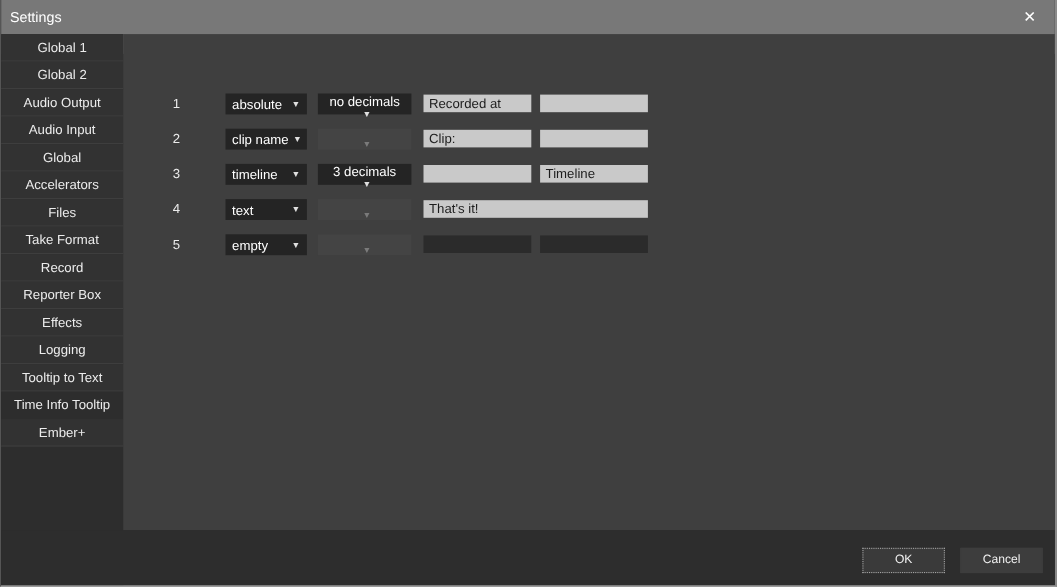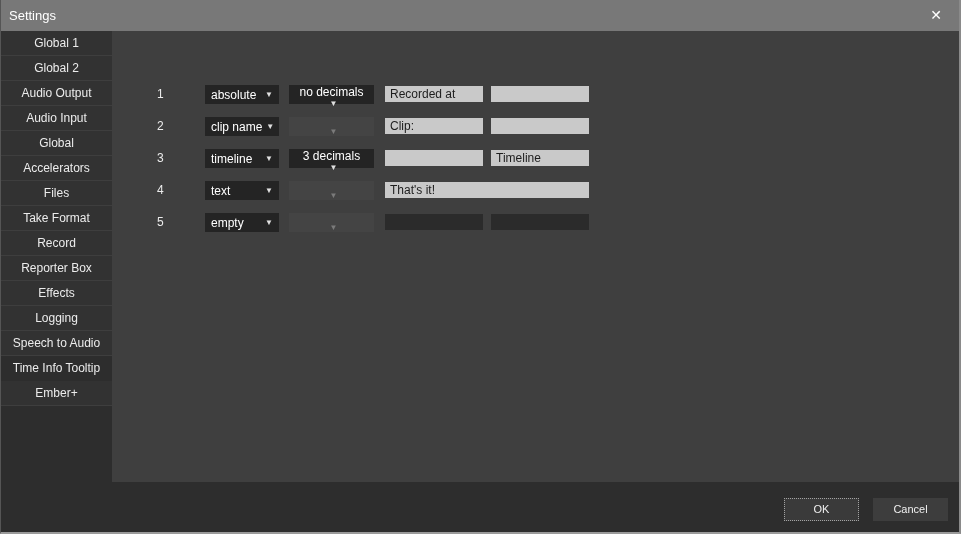--- a/index.html
+++ b/index.html
@@ -99,21 +99,21 @@
     <div class="sidebar-item">Audio Output</div>
     <div class="sidebar-item">Audio Input</div>
     <div class="sidebar-item">Global</div>
     <div class="sidebar-item">Accelerators</div>
     <div class="sidebar-item">Files</div>
     <div class="sidebar-item">Take Format</div>
     <div class="sidebar-item">Record</div>
     <div class="sidebar-item">Reporter Box</div>
     <div class="sidebar-item">Effects</div>
     <div class="sidebar-item">Logging</div>
-    <div class="sidebar-item">Speech to Audio</div>
+    <div class="sidebar-item">Tooltip to Text</div>
     <div class="sidebar-item selected">Time Info Tooltip</div>
     <div class="sidebar-item">Ember+</div>
   </div>
 
   <div class="content">
     <div class="table">
 
 
       <div class="grid-row data-row">
         <span class="line-num">1</span>

